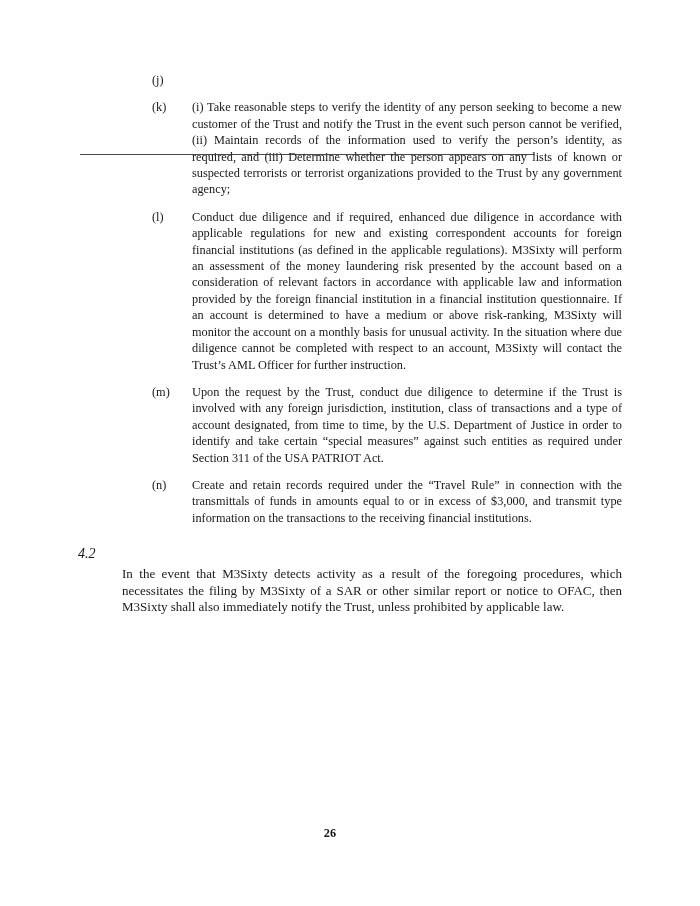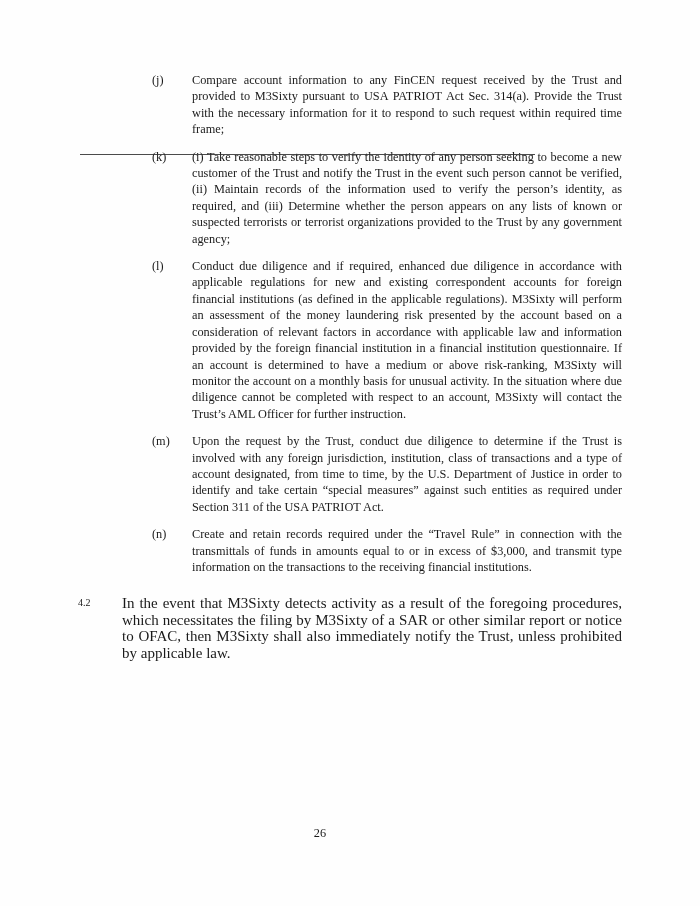--- a/index.html
+++ b/index.html
@@ -53,67 +53,69 @@
   .clause.strike .marker {
     position: relative;
   }
   
   .section {
     display: flex;
     margin-top: 20px;
   }
   .section .num {
     flex: 0 0 44px;
-    font-size: 10px;
+    font-size: 14px;
     line-height: 16.4px;
     padding-left: 0px;
+    font-style: italic;
   }
   .section .body {
     flex: 1 1 auto;
-    font-size: 15px;
+    font-size: 13px;
     line-height: 16.4px;
     text-align: justify;
+    margin-top: 20px;
   }
   
   .scan-line {
     position: absolute;
     left: 80px;
     top: 154px;
     width: 455px;
     height: 1px;
     background: #2b2b2b;
     opacity: 0.85;
   }
   .page-number {
     position: absolute;
     top: 826px;
-    left: 2px;
+    left: 12px;
     width: 636px;
     text-align: center;
     font-size: 12.3px;
     color: #1a1a1a;
+    font-weight: bold;
   }
   .shadow-edge {
     position: absolute;
     top: 0; left: 0;
     width: 700px; height: 906px;
     pointer-events: none;
     box-shadow: inset 0 0 0 1px rgba(255,255,255,0);
   }
 </style>
 </head>
 <body>
 
 <div class="page">
 
   <div class="content">
 
     <div class="clause">
       <div class="marker">(j)</div>
-      <div class="body">Compare account information to any FinCEN request received by the Trust and provided to M3Sixty pursuant to USA PATRIOT Act Sec. 314(a). Provide the Trust with the necessary information for it to respond to such request within required time frame;</div>
     </div>
 
     <div class="clause strike">
       <div class="marker">(k)</div>
       <div class="body">(i) Take reasonable steps to verify the identity of any person seeking to become a new customer of the Trust and notify the Trust in the event such person cannot be verified, (ii) Maintain records of the information used to verify the person’s identity, as required, and (iii) Determine whether the person appears on any lists of known or suspected terrorists or terrorist organizations provided to the Trust by any government agency;</div>
     </div>
 
     <div class="clause">
       <div class="marker">(l)</div>
       <div class="body">Conduct due diligence and if required, enhanced due diligence in accordance with applicable regulations for new and existing correspondent accounts for foreign financial institutions (as defined in the applicable regulations). M3Sixty will perform an assessment of the money laundering risk presented by the account based on a consideration of relevant factors in accordance with applicable law and information provided by the foreign financial institution in a financial institution questionnaire. If an account is determined to have a medium or above risk-ranking, M3Sixty will monitor the account on a monthly basis for unusual activity. In the situation where due diligence cannot be completed with respect to an account, M3Sixty will contact the Trust’s AML Officer for further instruction.</div>

